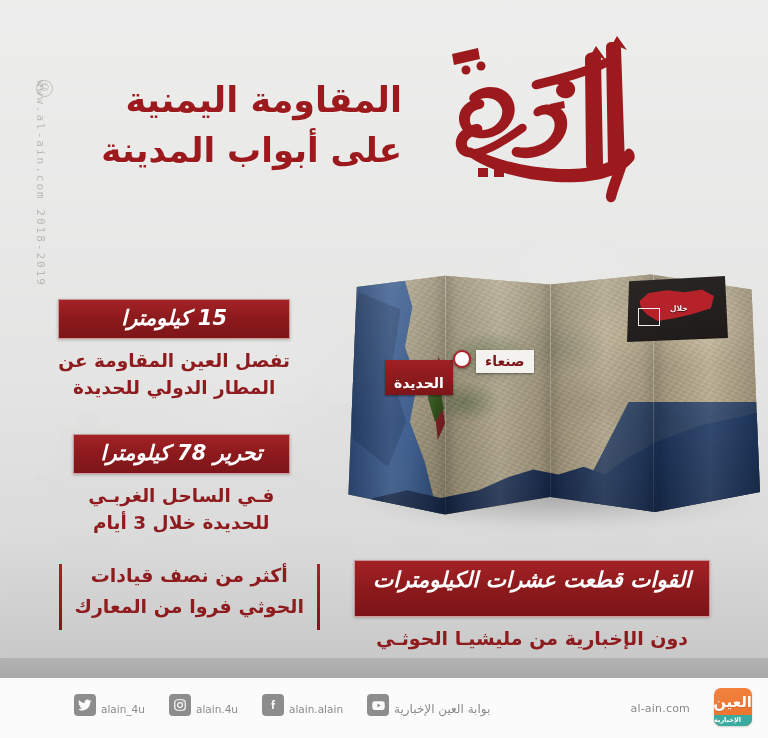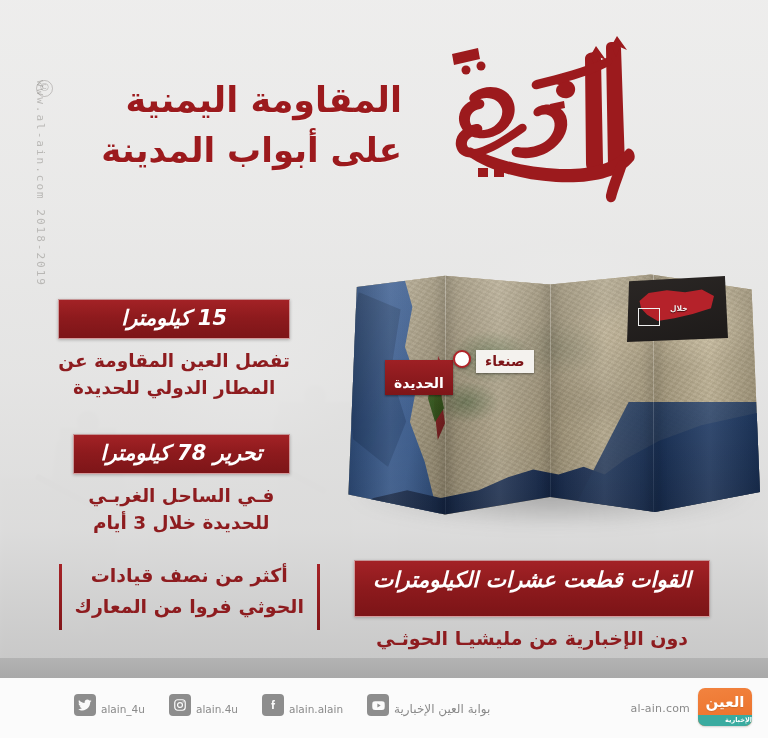--- a/index.html
+++ b/index.html
@@ -354,31 +354,31 @@
     font-family:"DejaVu Sans","Liberation Sans",sans-serif;
     white-space:nowrap; line-height:14px;
   }
   .s-txt.ar { direction:rtl; font-size:12px; }
   .site {
     position:absolute; right:78px; top:24px;
     font-size:11px; color:#8a8a8a; letter-spacing:.2px;
   }
   .brand {
     position:absolute; right:16px; top:10px;
-    width:54px; height:38px; border-radius:7px;
+    width:38px; height:38px; border-radius:7px;
     background:linear-gradient(170deg,#f2833f,#ea6f28);
     overflow:hidden;
     box-shadow:0 1px 2px rgba(0,0,0,.18);
   }
   .brand .bar {
     position:absolute; left:0; bottom:0; width:100%; height:11px;
     background:#3aaba0;
   }
   .brand .bar span {
-    display:block; text-align:right; color:#fff;
+    display:block; text-align:left; color:#fff;
     font-size:6.5px; font-weight:bold; line-height:11px; direction:rtl;
   }
   .brand .ar {
     position:absolute; left:0; top:2px; width:100%;
     text-align:center; color:#fff; font-size:15px; font-weight:bold;
     direction:rtl; line-height:24px;
     text-shadow:0 1px 1px rgba(0,0,0,.12);
   }
 </style>
 </head>

